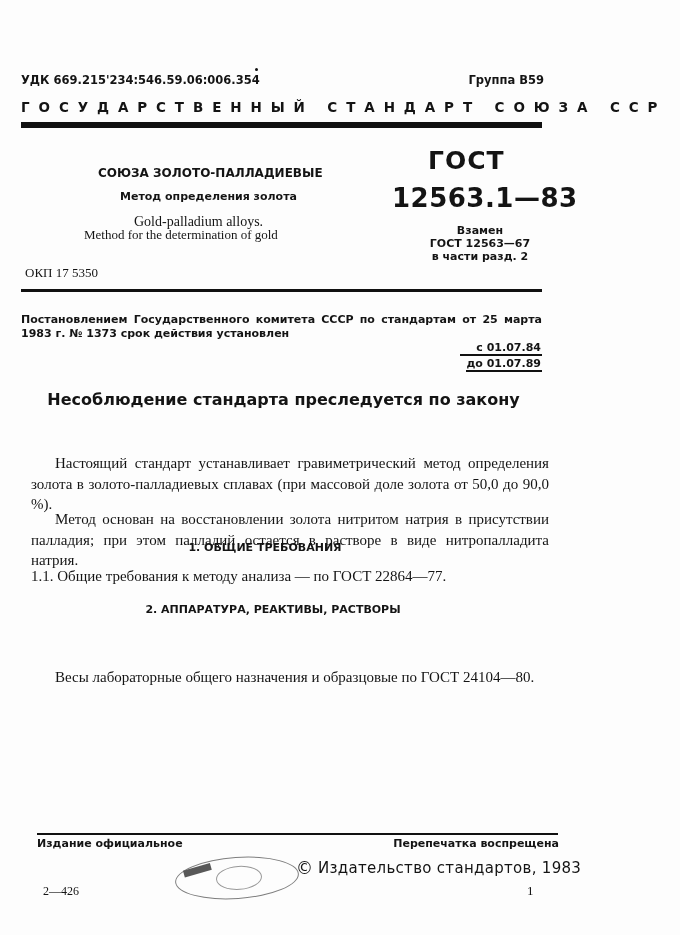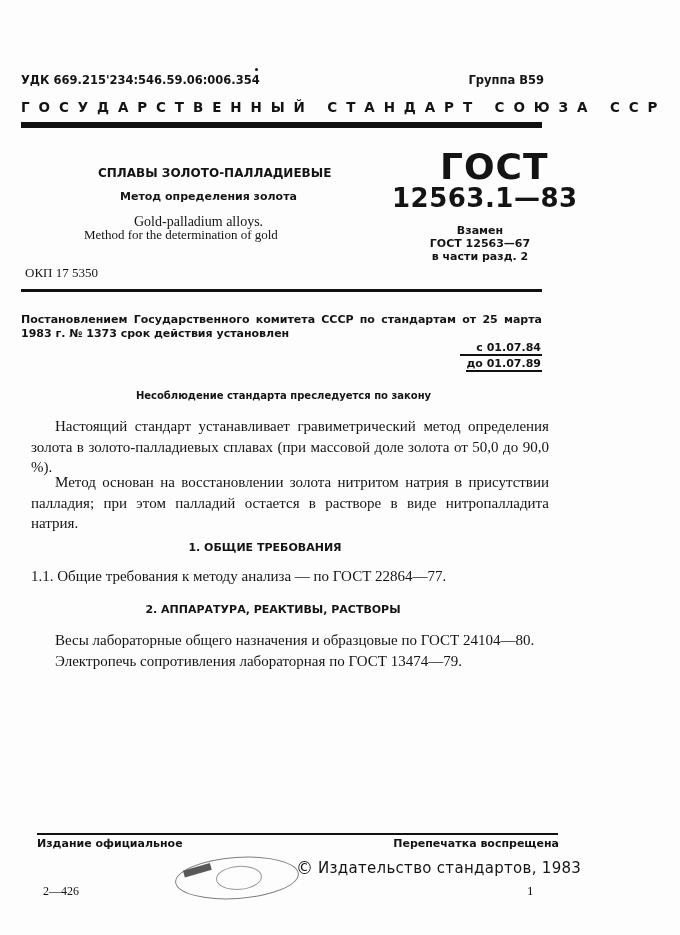--- a/index.html
+++ b/index.html
@@ -20,38 +20,38 @@
     }
     .rule-top { left: 21px; top: 122px; width: 521px; height: 6px; background: #111; }
     .dot { left: 255px; top: 68px; width: 3px; height: 3px; border-radius: 50%; background: #111; }
 
     #title-ru { left: 98px; top: 166px; font-size: 12px; }
     #subtitle-ru { left: 120px; top: 190px; font-size: 11px; }
     #title-en1 { left: 134px; top: 214px; font-size: 14px; text-align: center; }
     #title-en2 { left: 84px; top: 227px; font-size: 13px; }
     #okp { left: 25px; top: 265px; font-size: 13px; }
 
-    #gost-word { left: 440px; top: 146px; font-size: 36px; letter-spacing: 1px; }
+    #gost-word { left: 428px; top: 146px; font-size: 25px; letter-spacing: 1px; }
     #gost-num { left: 392px; top: 183px; font-size: 26px; letter-spacing: 0.5px; }
     .replaces { left: 380px; width: 200px; text-align: center; font-size: 11px; }
     #rep1 { top: 224px; }
     #rep2 { top: 237px; }
     #rep3 { top: 250px; }
 
     .rule-mid { left: 21px; top: 289px; width: 521px; height: 3px; background: #111; }
 
     #decree { left: 21px; top: 313px; width: 521px; font-size: 11px; line-height: 14px; text-align: justify; }
     #date-from { right: 139px; top: 341px; font-size: 11px; }
     #date-to { right: 139px; top: 357px; font-size: 11px; }
     .date-ul1 { left: 460px; top: 354px; width: 82px; height: 1.5px; background: #111; }
     .date-ul2 { left: 466px; top: 370px; width: 76px; height: 1.5px; background: #111; }
 
-    #law { left: 0; width: 680px; text-align: center; top: 390px; font-size: 10px; padding-right: 114px; box-sizing: border-box; padding-left: 1px; }
+    #law { left: 0; width: 680px; text-align: center; top: 390px; font-size: 16px; padding-right: 114px; box-sizing: border-box; padding-left: 1px; }
 
-    .body { left: 31px; width: 518px; font-size: 15px; line-height: 20.5px; text-align: justify; }
+    .body { left: 31px; width: 518px; font-size: 15px; line-height: 20.5px; text-align: justify; margin-top: 37px; }
     .body p { margin: 0; text-indent: 24px; }
     #intro { top: 416px; }
     #method { top: 472px; }
 
     .sec-head { left: 0; width: 600px; text-align: center; font-size: 11px; box-sizing: border-box; }
     #sec1 { top: 541px; padding-right: 70px; }
     #sec1-1 { left: 31px; top: 566px; width: 540px; font-size: 15px; line-height: 20px; }
     #sec2 { top: 603px; padding-right: 54px; }
 
     #apparatus { top: 630px; }
@@ -82,21 +82,21 @@
   </style>
 </head>
 <body>
 
 <div class="abs dot"></div>
 <div class="abs sans bold" id="udk">УДК 669.215'234:546.59.06:006.354</div>
 <div class="abs sans bold" id="group">Группа В59</div>
 <div class="abs sans bold" id="state-std">ГОСУДАРСТВЕННЫЙ СТАНДАРТ СОЮЗА ССР</div>
 <div class="abs rule-top"></div>
 
-<div class="abs sans bold" id="title-ru">СПЛАВЫ ЗОЛОТО-ПАЛЛАДИЕВЫЕ</div>
+<div class="abs sans bold" id="title-ru">СОЮЗА ЗОЛОТО-ПАЛЛАДИЕВЫЕ</div>
 <div class="abs sans bold" id="subtitle-ru">Метод определения золота</div>
 <div class="abs serif" id="title-en1">Gold-palladium alloys.</div>
 <div class="abs serif" id="title-en2">Method for the determination of gold</div>
 <div class="abs serif" id="okp">ОКП 17 5350</div>
 
 <div class="abs sans bold" id="gost-word">ГОСТ</div>
 <div class="abs sans bold" id="gost-num">12563.1—83</div>
 <div class="abs sans bold replaces" id="rep1">Взамен</div>
 <div class="abs sans bold replaces" id="rep2">ГОСТ 12563—67</div>
 <div class="abs sans bold replaces" id="rep3">в части разд. 2</div>
@@ -117,21 +117,20 @@
 <div class="abs body serif" id="method">
   <p>Метод основан на восстановлении золота нитритом натрия в присутствии палладия; при этом палладий остается в растворе в виде нитропалладита натрия.</p>
 </div>
 
 <div class="abs sans bold sec-head" id="sec1">1. ОБЩИЕ ТРЕБОВАНИЯ</div>
 <div class="abs serif" id="sec1-1">1.1. Общие требования к методу анализа — по ГОСТ 22864—77.</div>
 <div class="abs sans bold sec-head" id="sec2">2. АППАРАТУРА, РЕАКТИВЫ, РАСТВОРЫ</div>
 
 <div class="abs body serif" id="apparatus">
   <p>Весы лабораторные общего назначения и образцовые по ГОСТ 24104—80.</p>
-  <p>Электропечь сопротивления лабораторная по ГОСТ 13474—79.</p>
 </div>
 
 <div class="abs rule-foot"></div>
 <div class="abs sans bold" id="official">Издание официальное</div>
 <div class="abs sans bold" id="noreprint">Перепечатка воспрещена</div>
 
 <div class="abs stamp">
   <div class="stamp-bar"></div>
   <div class="stamp-inner"></div>
 </div>

